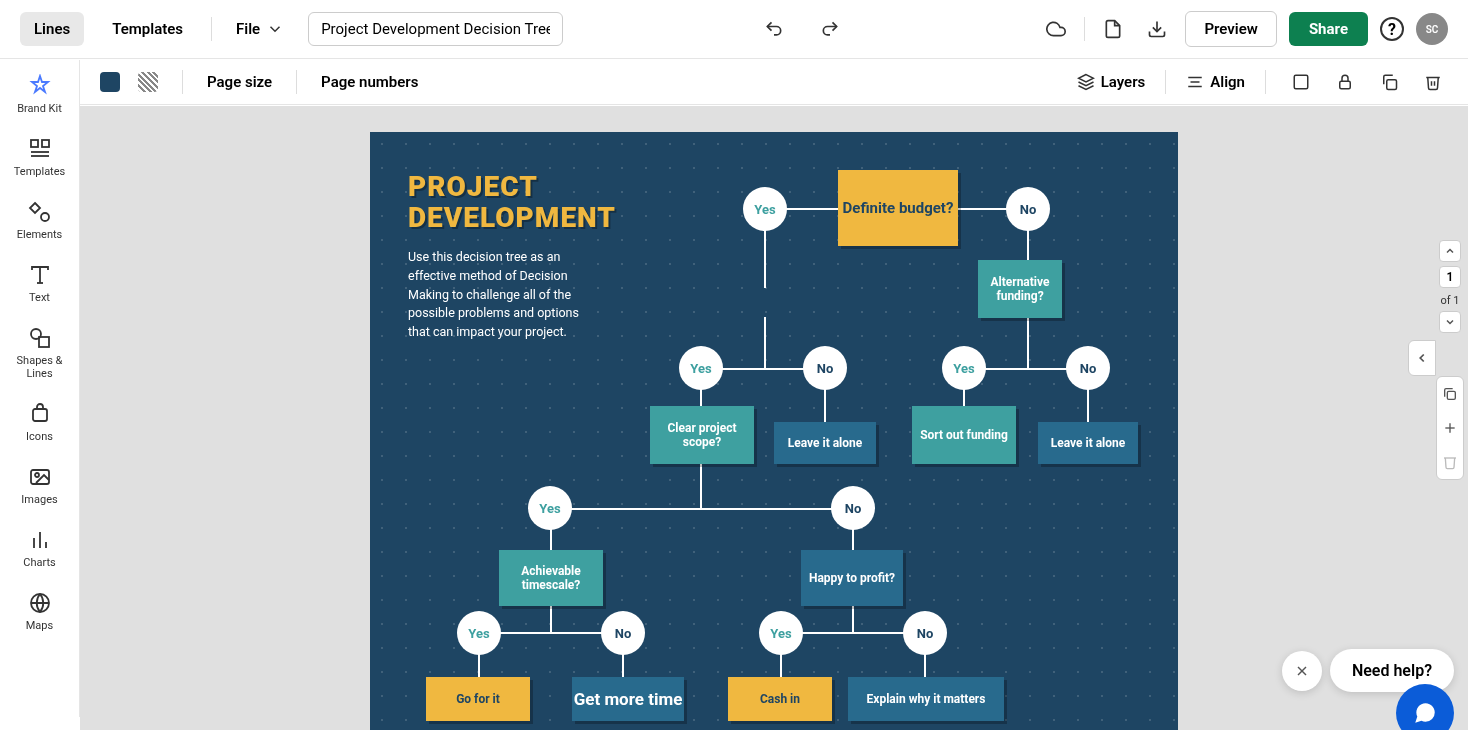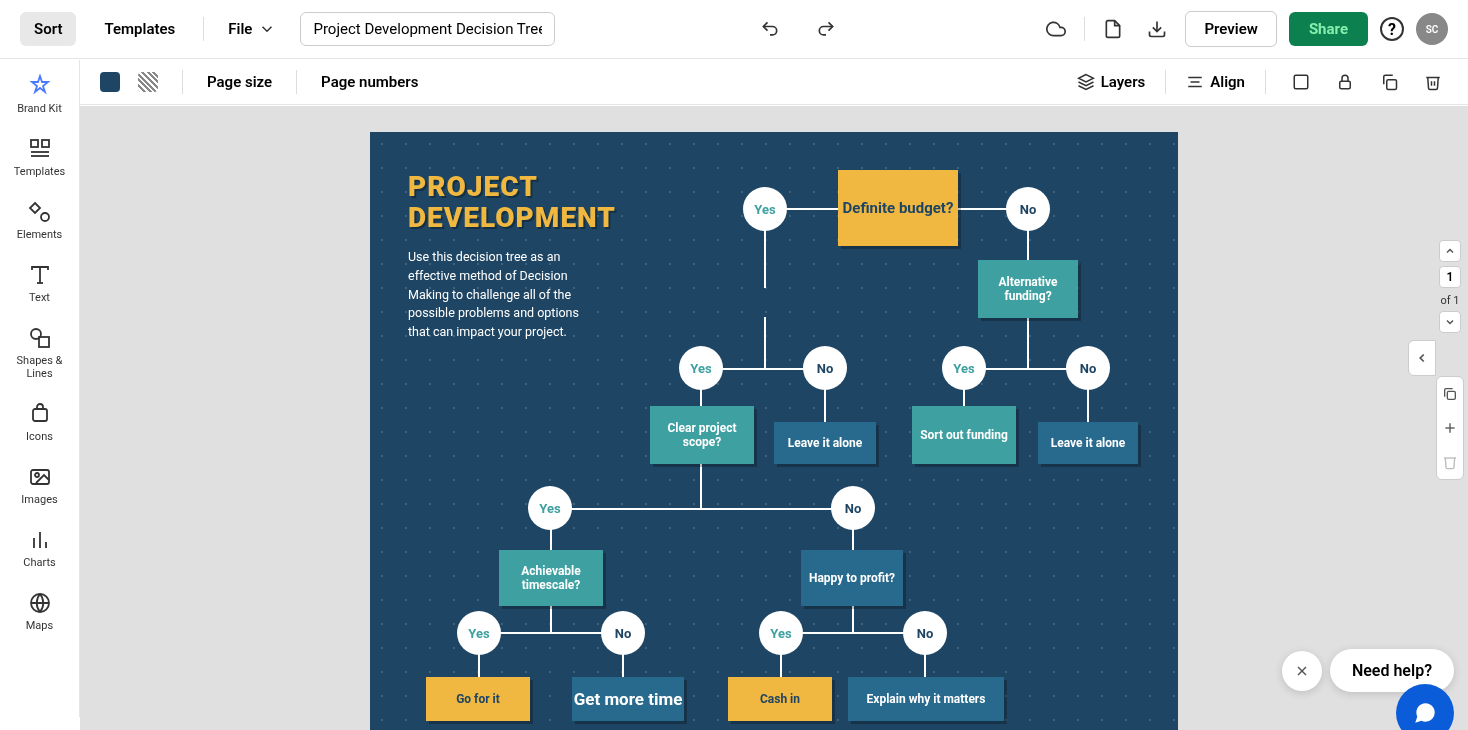--- a/index.html
+++ b/index.html
@@ -11,21 +11,21 @@
 .nav-tab { padding: 8px 14px; border-radius: 6px; font-size: 15px; font-weight: 600; cursor: pointer; }
 .nav-tab.active { background: #e8e8e8; }
 .divider { width: 1px; height: 24px; background: #ddd; }
 .file-menu { display: flex; align-items: center; gap: 6px; font-weight: 600; font-size: 15px; cursor: pointer; padding: 6px 10px; }
 .title-input { border: 1px solid #ccc; border-radius: 6px; padding: 7px 12px; font-size: 15px; width: 255px; }
 .header-center { flex: 1; display: flex; justify-content: center; gap: 24px; }
 .icon-btn { background: none; border: none; cursor: pointer; padding: 6px; color: #555; display: flex; align-items: center; justify-content: center; }
 .header-right { display: flex; align-items: center; gap: 12px; }
 .toolbar-icon { width: 20px; height: 20px; stroke: #333; fill: none; stroke-width: 2; }
 .preview-btn { background: #fff; border: 1px solid #ccc; border-radius: 6px; padding: 8px 18px; font-weight: 600; font-size: 15px; cursor: pointer; }
-.share-btn { background: #0d8050; color: #86efac; border: none; border-radius: 6px; padding: 8px 20px; font-weight: 700; font-size: 15px; cursor: pointer; }
+.share-btn { background: #0d8050; color: #ffffff; border: none; border-radius: 6px; padding: 8px 20px; font-weight: 700; font-size: 15px; cursor: pointer; }
 .help-btn { width: 24px; height: 24px; border: 2px solid #333; border-radius: 50%; display: flex; align-items: center; justify-content: center; font-weight: 700; cursor: pointer; }
 .avatar { width: 32px; height: 32px; border-radius: 50%; background: #888; color: #ffffff; display: flex; align-items: center; justify-content: center; font-size: 10px; font-weight: 600; cursor: pointer; }
 
 
 .toolbar2 { height: 46px; border-bottom: 1px solid #e5e5e5; display: flex; align-items: center; padding: 0 20px 0 100px; gap: 18px; }
 .color-swatch { width: 20px; height: 20px; border-radius: 4px; background: #1e4563; cursor: pointer; }
 .pattern-swatch { width: 20px; height: 20px; border-radius: 4px; background: repeating-linear-gradient(45deg,#888,#888 2px,#fff 2px,#fff 4px); cursor: pointer; }
 .toolbar2-label { font-weight: 600; font-size: 15px; cursor: pointer; }
 .toolbar2 .divider { margin: 0 6px; }
 .toolbar2-right { margin-left: auto; display: flex; align-items: center; gap: 14px; }
@@ -66,21 +66,21 @@
 .help-widget { position: absolute; right: 14px; bottom: 38px; display: flex; align-items: center; gap: 8px; }
 .help-close { width: 40px; height: 40px; border-radius: 50%; background: #fff; box-shadow: 0 2px 8px rgba(0,0,0,0.15); display: flex; align-items: center; justify-content: center; cursor: pointer; }
 .help-pill { padding: 12px 22px; border-radius: 24px; background: #fff; box-shadow: 0 2px 8px rgba(0,0,0,0.15); font-weight: 600; cursor: pointer; }
 .chat-fab { position: absolute; right: 14px; bottom: -12px; width: 58px; height: 58px; border-radius: 50%; background: #0b5cd8; display: flex; align-items: center; justify-content: center; cursor: pointer; }
 </style>
 </head>
 <body>
 
 <div class="header">
   <div class="header-left">
-    <div class="nav-tab active">Sort</div>
+    <div class="nav-tab active">Lines</div>
     <div class="nav-tab">Templates</div>
     <div class="divider"></div>
     <div class="file-menu">
       <span>File</span>
       <svg class="small-icon" viewBox="0 0 24 24">
           <polyline points="6 9 12 15 18 9"></polyline>
         </svg>
     </div>
     <input class="title-input" value="Project Development Decision Tree" style="">
   </div>
@@ -274,21 +274,21 @@
     <div class="connector" style="left:108px;top:500px;width:146px;height:2px"></div>
     <div class="connector" style="left:410px;top:500px;width:146px;height:2px"></div>
     <div class="connector" style="left:180px;top:470px;width:2px;height:31px"></div>
     <div class="connector" style="left:482px;top:470px;width:2px;height:31px"></div>
     <div class="connector" style="left:108px;top:500px;width:2px;height:48px"></div>
     <div class="connector" style="left:252px;top:500px;width:2px;height:48px"></div>
     <div class="connector" style="left:410px;top:500px;width:2px;height:48px"></div>
     <div class="connector" style="left:554px;top:500px;width:2px;height:48px"></div>
 
     <div class="node yellow" style="left:468px;top:38px;width:120px;height:76px;font-size:15px">Definite budget?</div>
-    <div class="node teal" style="left:608px;top:128px;width:100px;height:58px;font-size:12px">Alternative funding?</div>
+    <div class="node teal" style="left:608px;top:128px;width:84px;height:58px;font-size:12px">Alternative funding?</div>
     <div class="node teal" style="left:280px;top:274px;width:104px;height:58px;font-size:12px">Clear project scope?</div>
     <div class="node blue" style="left:404px;top:290px;width:102px;height:42px;font-size:12px">Leave it alone</div>
     <div class="node teal" style="left:542px;top:274px;width:104px;height:58px;font-size:12px">Sort out funding</div>
     <div class="node blue" style="left:668px;top:290px;width:100px;height:42px;font-size:12px">Leave it alone</div>
     <div class="node teal" style="left:129px;top:418px;width:104px;height:56px;font-size:12px">Achievable timescale?</div>
     <div class="node blue" style="left:431px;top:418px;width:102px;height:56px;font-size:12px">Happy to profit?</div>
     <div class="node yellow" style="left:56px;top:545px;width:104px;height:44px;font-size:12px">Go for it</div>
     <div class="node blue" style="left:202px;top:545px;width:112px;height:44px;font-size:17px">Get more time</div>
     <div class="node yellow" style="left:358px;top:545px;width:104px;height:44px;font-size:12px">Cash in</div>
     <div class="node blue" style="left:478px;top:545px;width:156px;height:44px;font-size:12px">Explain why it matters</div>

